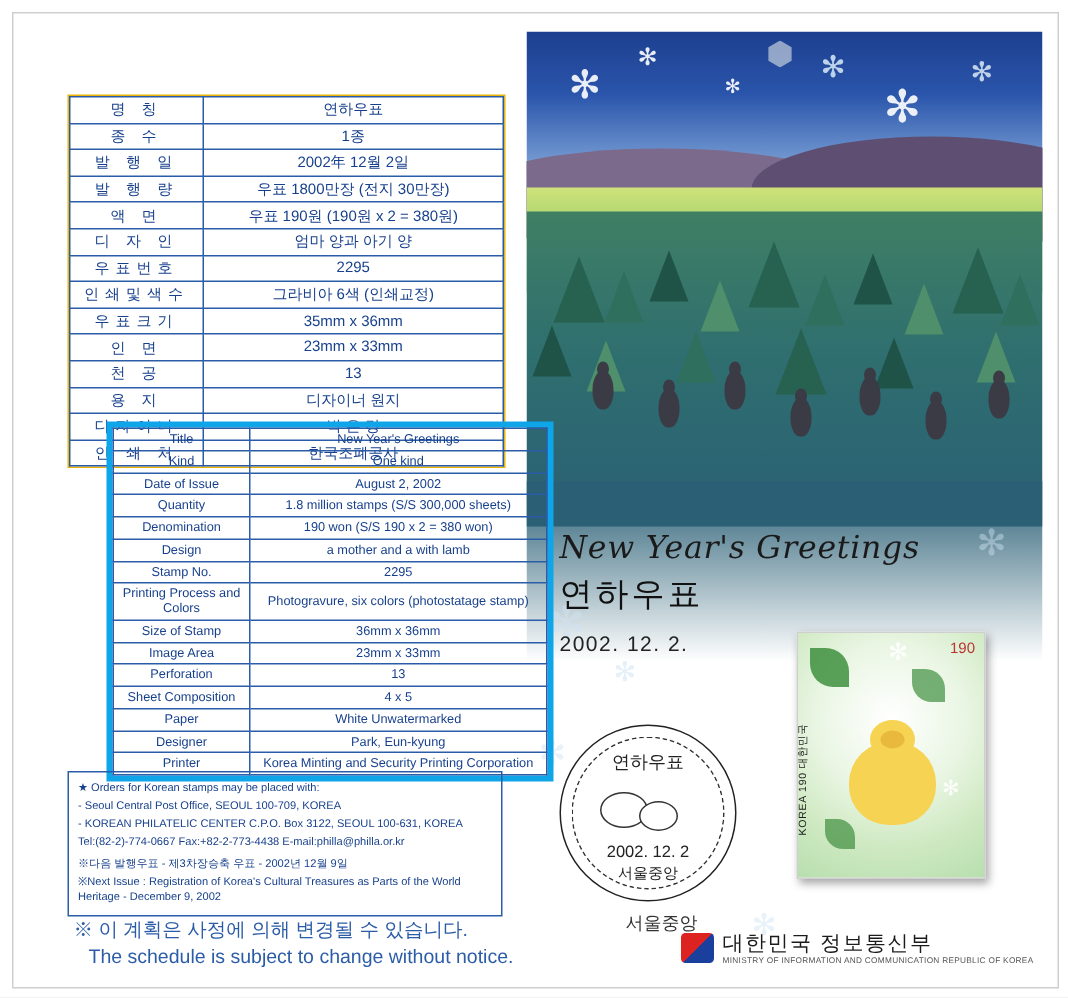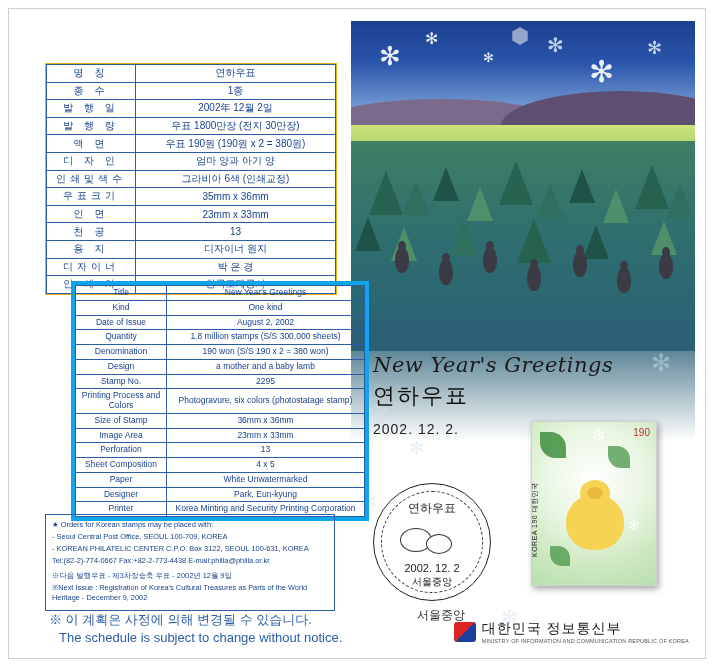--- a/index.html
+++ b/index.html
@@ -179,20 +179,24 @@
             </tr>
           <tr>
               <td class="lbl">액 면</td>
               <td>우표 190원 (190원 x 2 = 380원)</td>
             </tr>
           <tr>
               <td class="lbl">디 자 인</td>
               <td>엄마 양과 아기 양</td>
             </tr>
           <tr>
+              <td class="lbl">우표번호</td>
+              <td>2295</td>
+            </tr>
+          <tr>
               <td class="lbl">인쇄및색수</td>
               <td>그라비아 6색 (인쇄교정)</td>
             </tr>
           <tr>
               <td class="lbl">우표크기</td>
               <td>35mm x 36mm</td>
             </tr>
           <tr>
               <td class="lbl">인 면</td>
               <td>23mm x 33mm</td>
@@ -235,21 +239,21 @@
           <tr>
               <td class="lbl">Quantity</td>
               <td>1.8 million stamps (S/S 300,000 sheets)</td>
             </tr>
           <tr>
               <td class="lbl">Denomination</td>
               <td>190 won (S/S 190 x 2 = 380 won)</td>
             </tr>
           <tr>
               <td class="lbl">Design</td>
-              <td>a mother and a baby lamb</td>
+              <td>a mother and a with lamb</td>
             </tr>
           <tr>
               <td class="lbl">Stamp No.</td>
               <td>2295</td>
             </tr>
           <tr>
               <td class="lbl">Printing Process and Colors</td>
               <td>Photogravure, six colors (photostatage stamp)</td>
             </tr>
           <tr>

